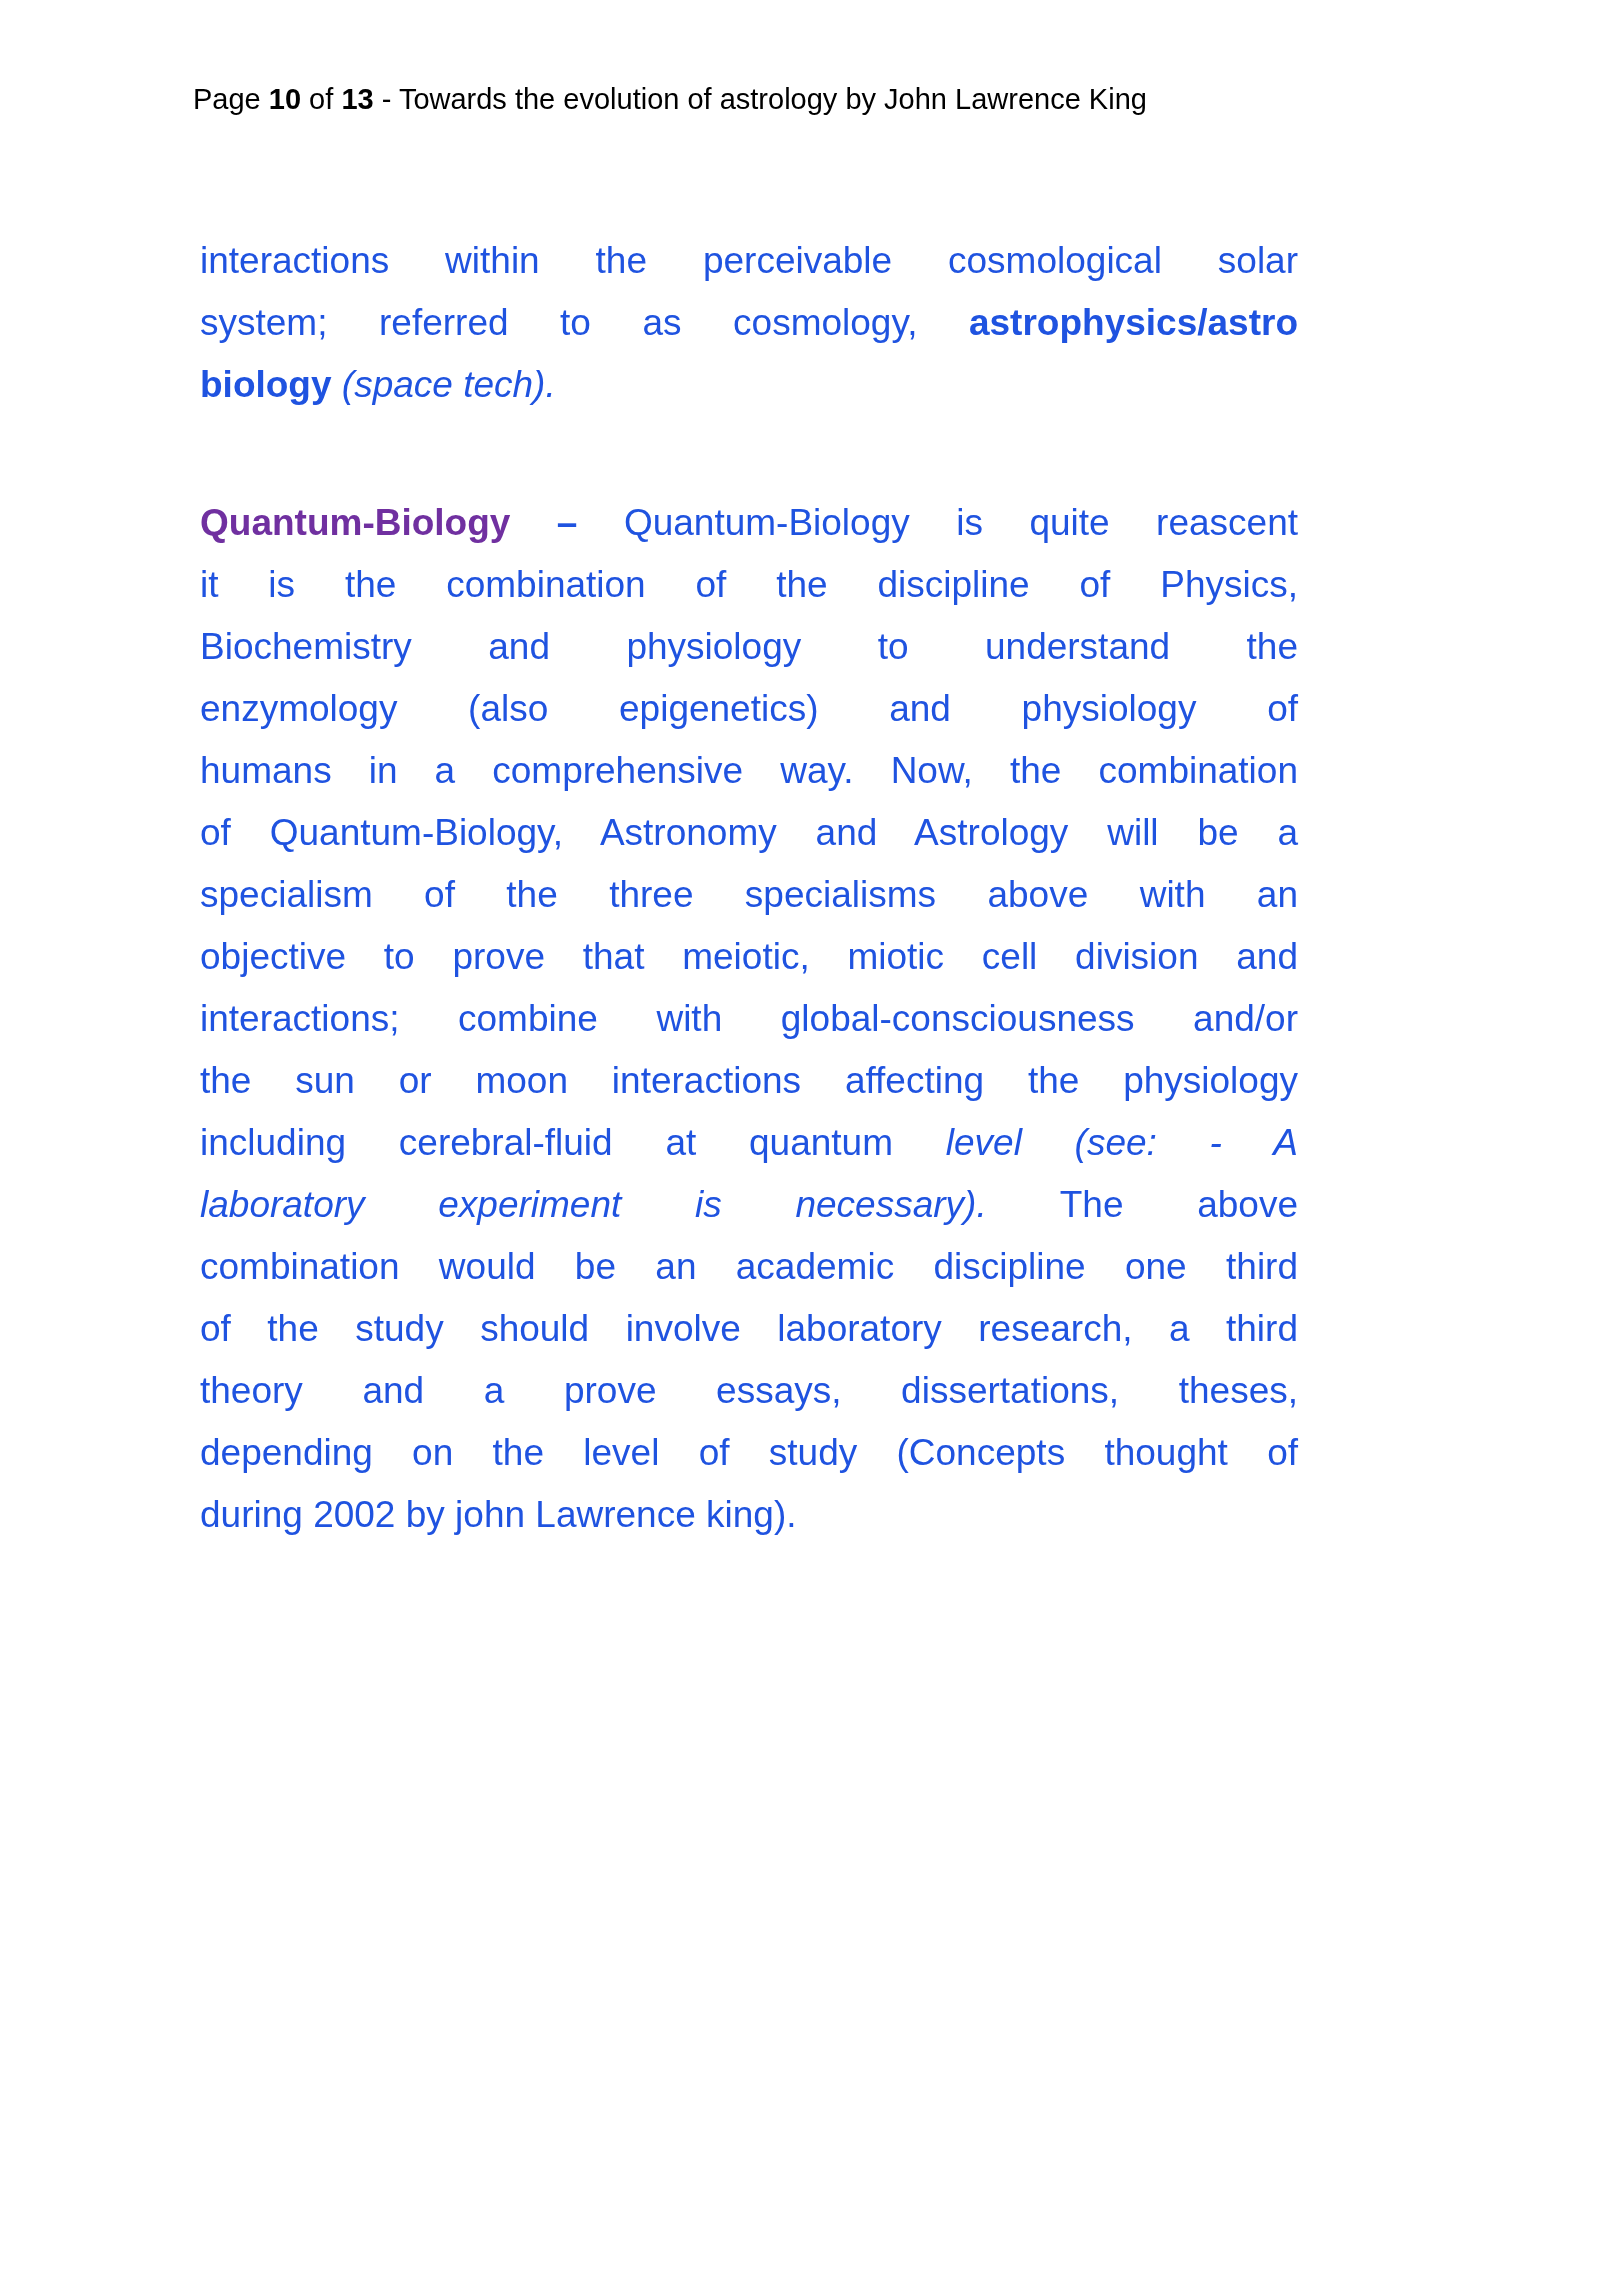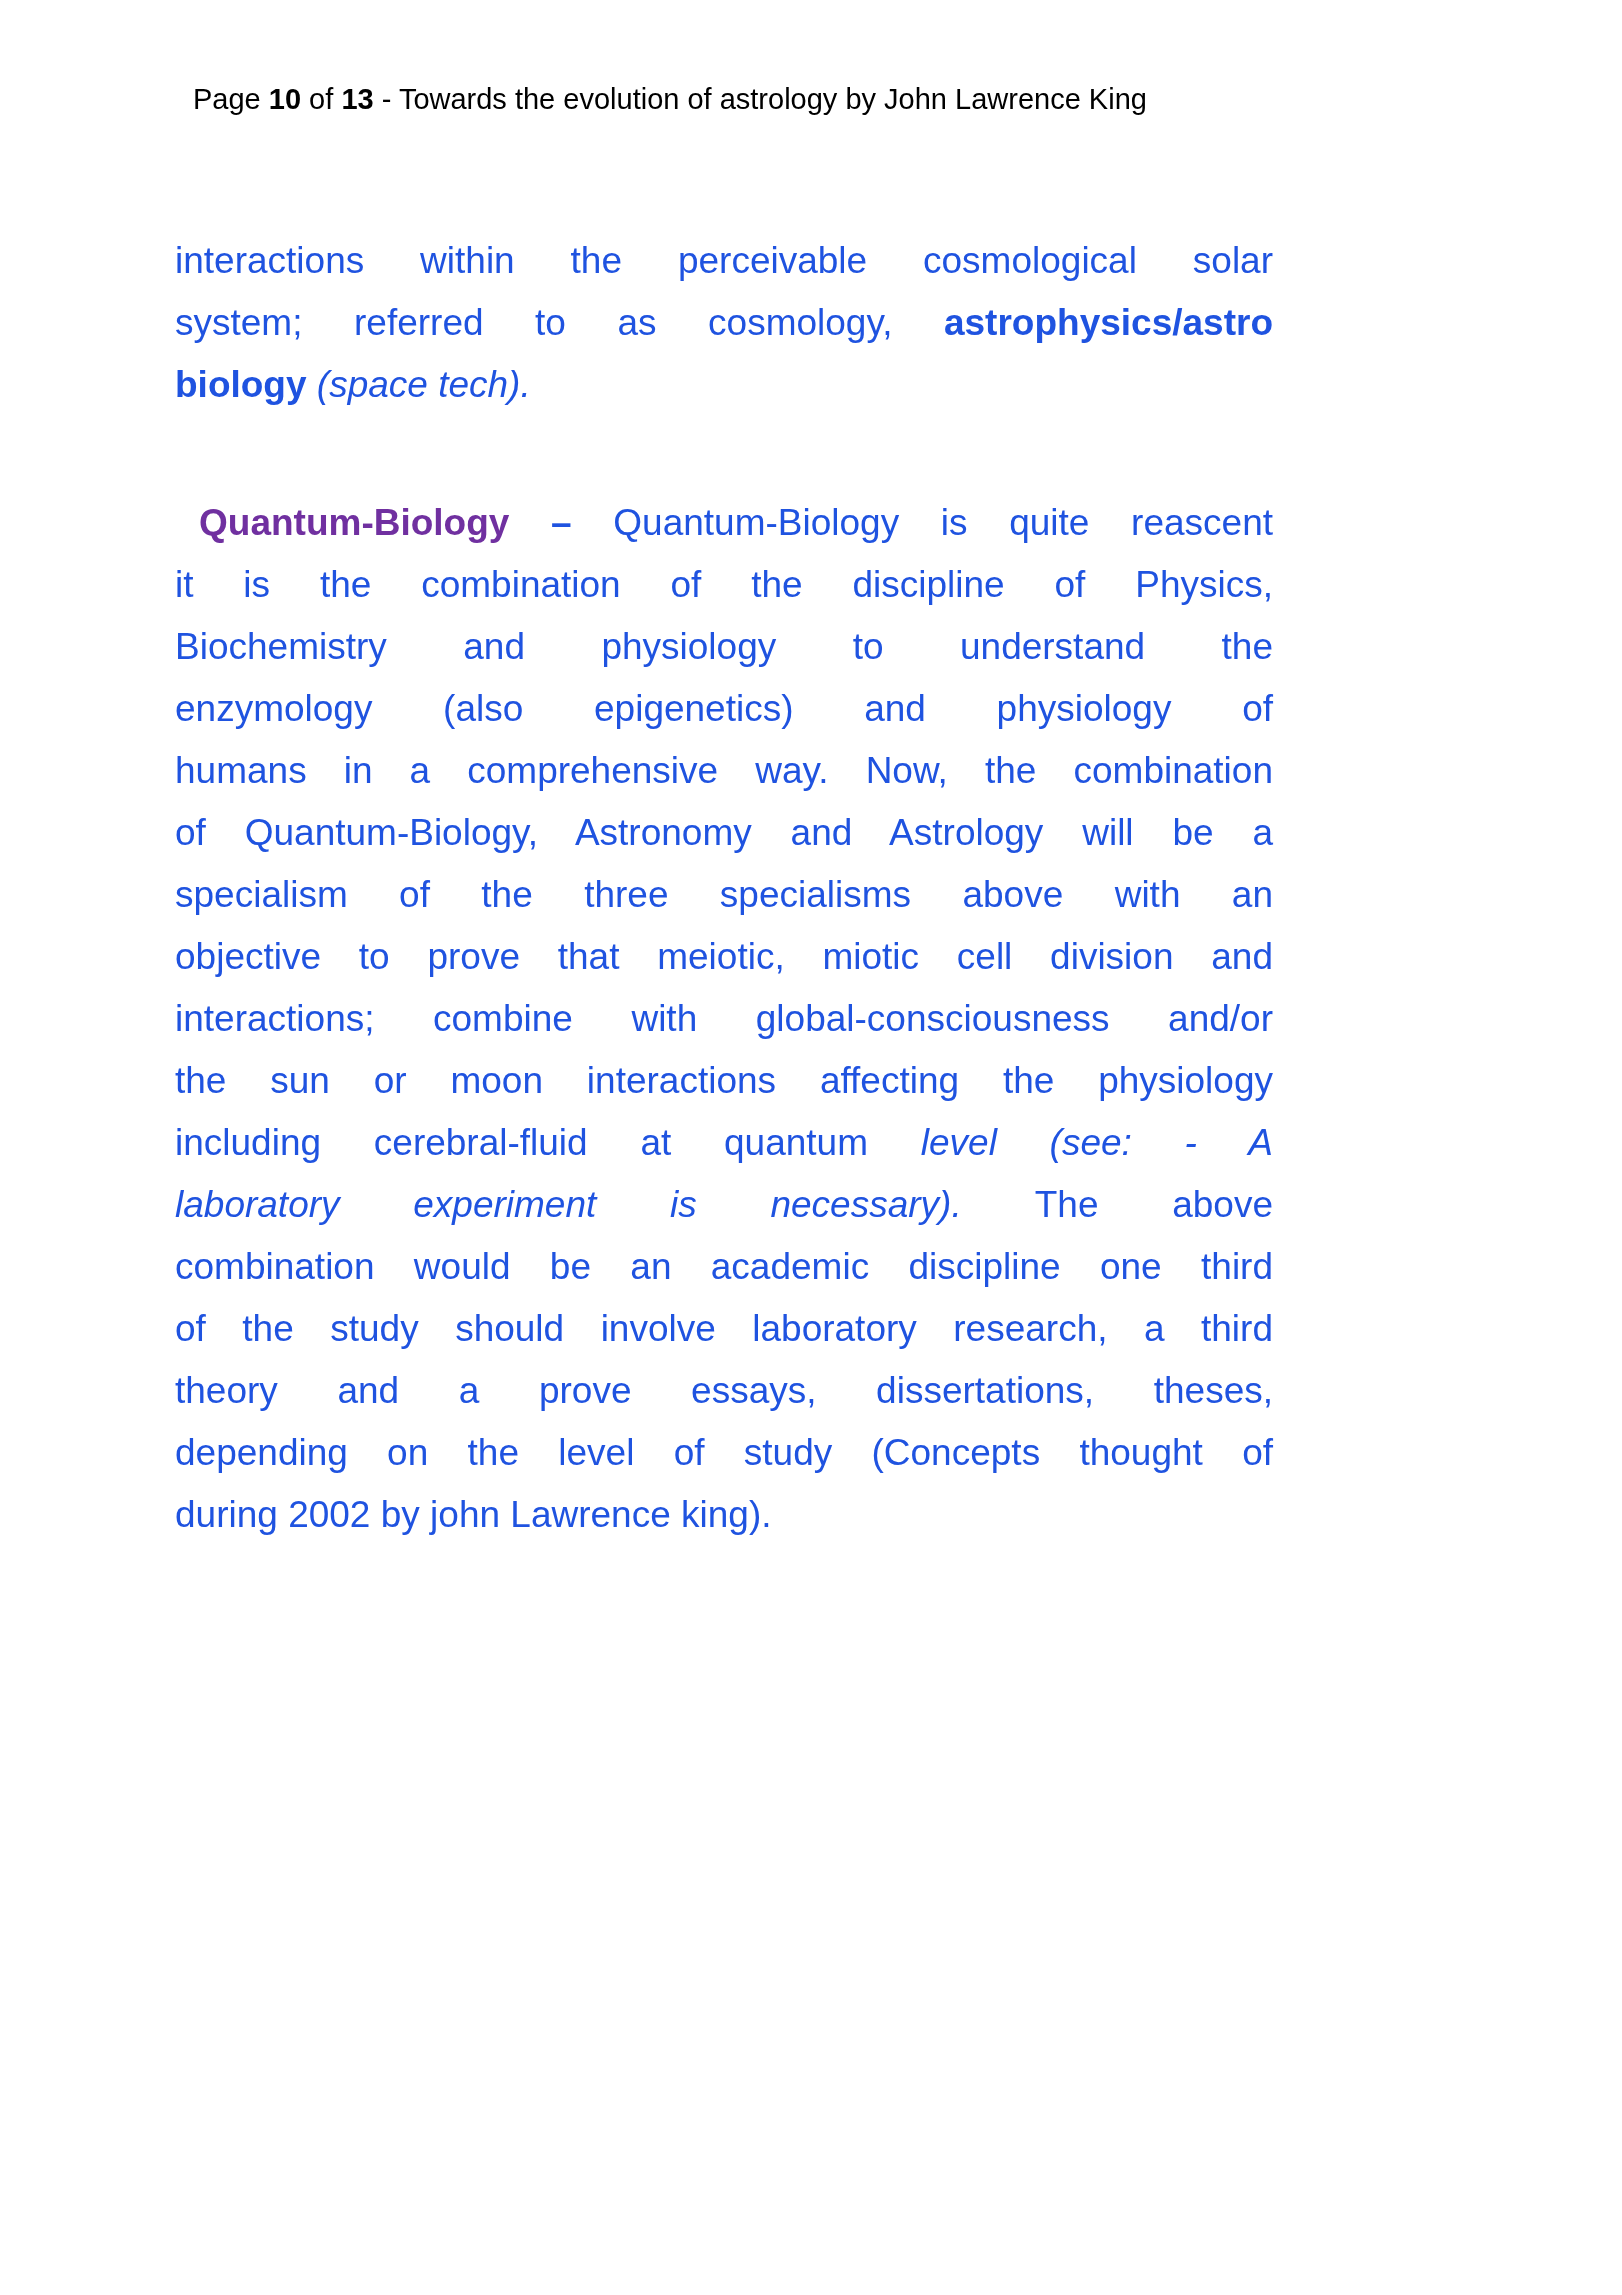--- a/index.html
+++ b/index.html
@@ -27,39 +27,39 @@
     position: absolute;
     left: 193px;
     top: 82px;
     font-size: 29px;
     line-height: 1.2;
     color: var(--ink);
     white-space: nowrap;
   }
   .text-col {
     position: absolute;
-    left: 175px;
+    left: 200px;
     width: 1098px;
     color: var(--blue);
     font-size: 37px;
     line-height: 62px;
   }
   .para-1 { top: 230px; }
   .para-2 { top: 492px; }
   .line {
     text-align: justify;
     text-align-last: justify;
   }
   .line.last {
     text-align: left;
     text-align-last: left;
   }
   .b { font-weight: bold; }
   .i { font-style: italic; }
-  .purple { color: var(--purple); font-weight: bold; margin-left: 24px; }
+  .purple { color: var(--purple); font-weight: bold; }
 </style>
 </head>
 <body>
 
 <div class="doc-page">
 
   <div class="page-header"><span>Page </span><span class="b">10</span><span> of </span><span class="b">13</span><span> - Towards the evolution of astrology by John Lawrence King</span></div>
 
   <div class="text-col para-1">
     <div class="line"><span>interactions within the perceivable cosmological solar</span></div>

